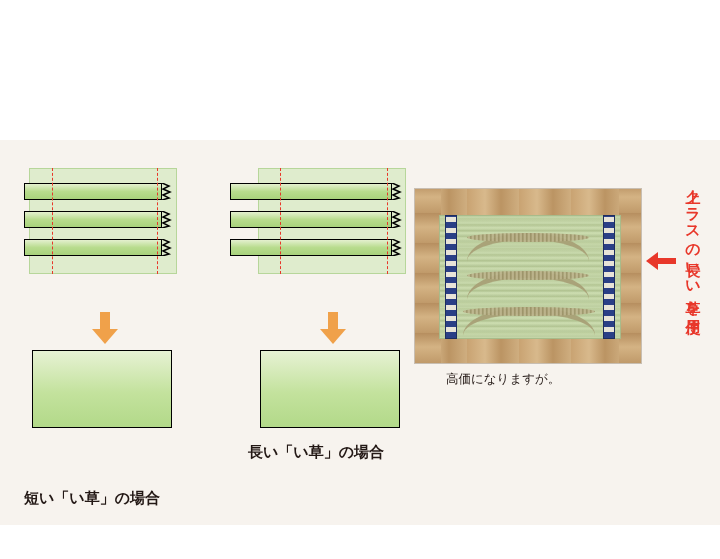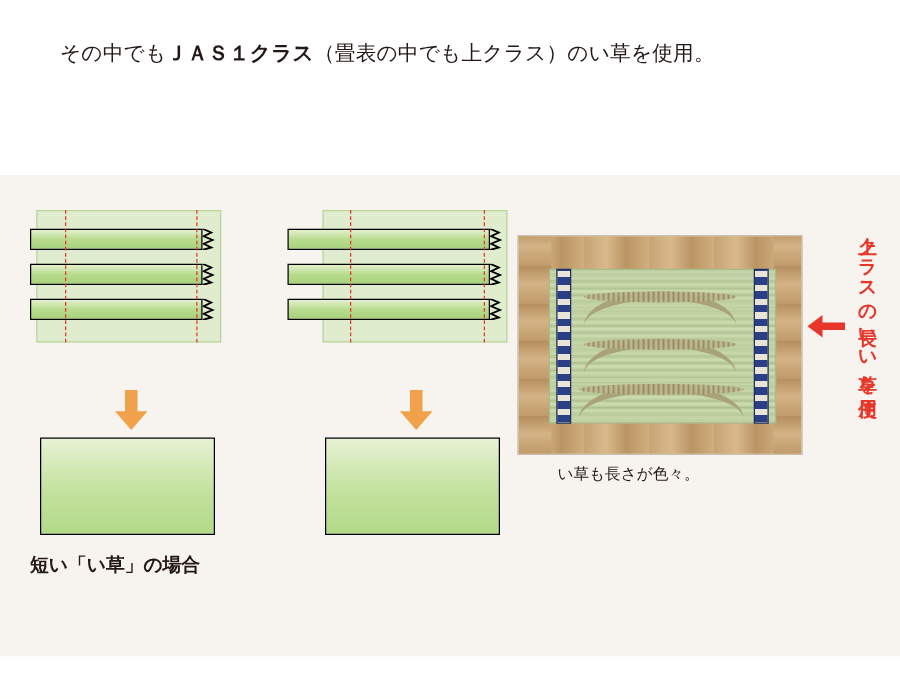--- a/index.html
+++ b/index.html
@@ -151,21 +151,21 @@
   .group.right .result-box { left: 30px; width: 140px; height: 78px; }
 
   .caption {
     position: absolute;
     top: 263px;
     font-size: 15px;
     font-weight: bold;
     color: #231815;
     white-space: nowrap;
   }
-  .group.left .caption  { left: 0px; }
+  .group.left .caption  { left: 0px; margin-top: 46px; }
   .group.right .caption { left: 18px; }
 
   
   .photo {
     position: absolute;
     left: 414px;
     top: 48px;
     width: 228px;
     height: 176px;
     border: 1px solid #c8beb2;
@@ -286,21 +286,20 @@
     color: #231815;
   }
   .bottom-note .indent { padding-left: 16px; display: block; }
 </style>
 </head>
 <body>
 
 <div id="page">
 
   <div class="top-text">
-    <div><span>その中でも</span><span class="b">ＪＡＳ１クラス</span><span>（畳表の中でも上クラス）のい草を使用。</span></div>
   </div>
 
   <div class="panel">
 
     <div class="group left">
       <div class="strips">
         <div class="overlay-box"></div>
 
         <div class="strip s1"></div>
         <svg class="zig s1" viewBox="0 0 14 17" preserveAspectRatio="none">
@@ -352,40 +351,41 @@
         <div class="cutline c1"></div>
         <div class="cutline c2"></div>
       </div>
 
       <div class="down-arrow">
         <div class="shaft"></div>
         <div class="head"></div>
       </div>
 
       <div class="result-box"></div>
+      <div class="caption">長い「い草」の場合</div>
     </div>
 
     <div class="photo">
       <div class="wood-top"></div>
       <div class="wood-bottom"></div>
       <div class="wood-left"></div>
       <div class="wood-right"></div>
       <div class="tatami"></div>
       <div class="edge l"></div>
       <div class="edge r"></div>
       <div class="igusa a"></div>
       <div class="igusa-tex a"></div>
       <div class="igusa b"></div>
       <div class="igusa-tex b"></div>
       <div class="igusa c"></div>
       <div class="igusa-tex c"></div>
     </div>
 
     <div class="photo-caption">
-      <div>い草も長さが色々。</div>
+      <div>高価になりますが。</div>
     </div>
 
     <div class="vertical-note">上クラスの長いい草を使用</div>
     <div class="left-arrow">
       <div class="shaft"></div>
       <div class="head"></div>
     </div>
 
     <div class="bottom-note">
     </div>

